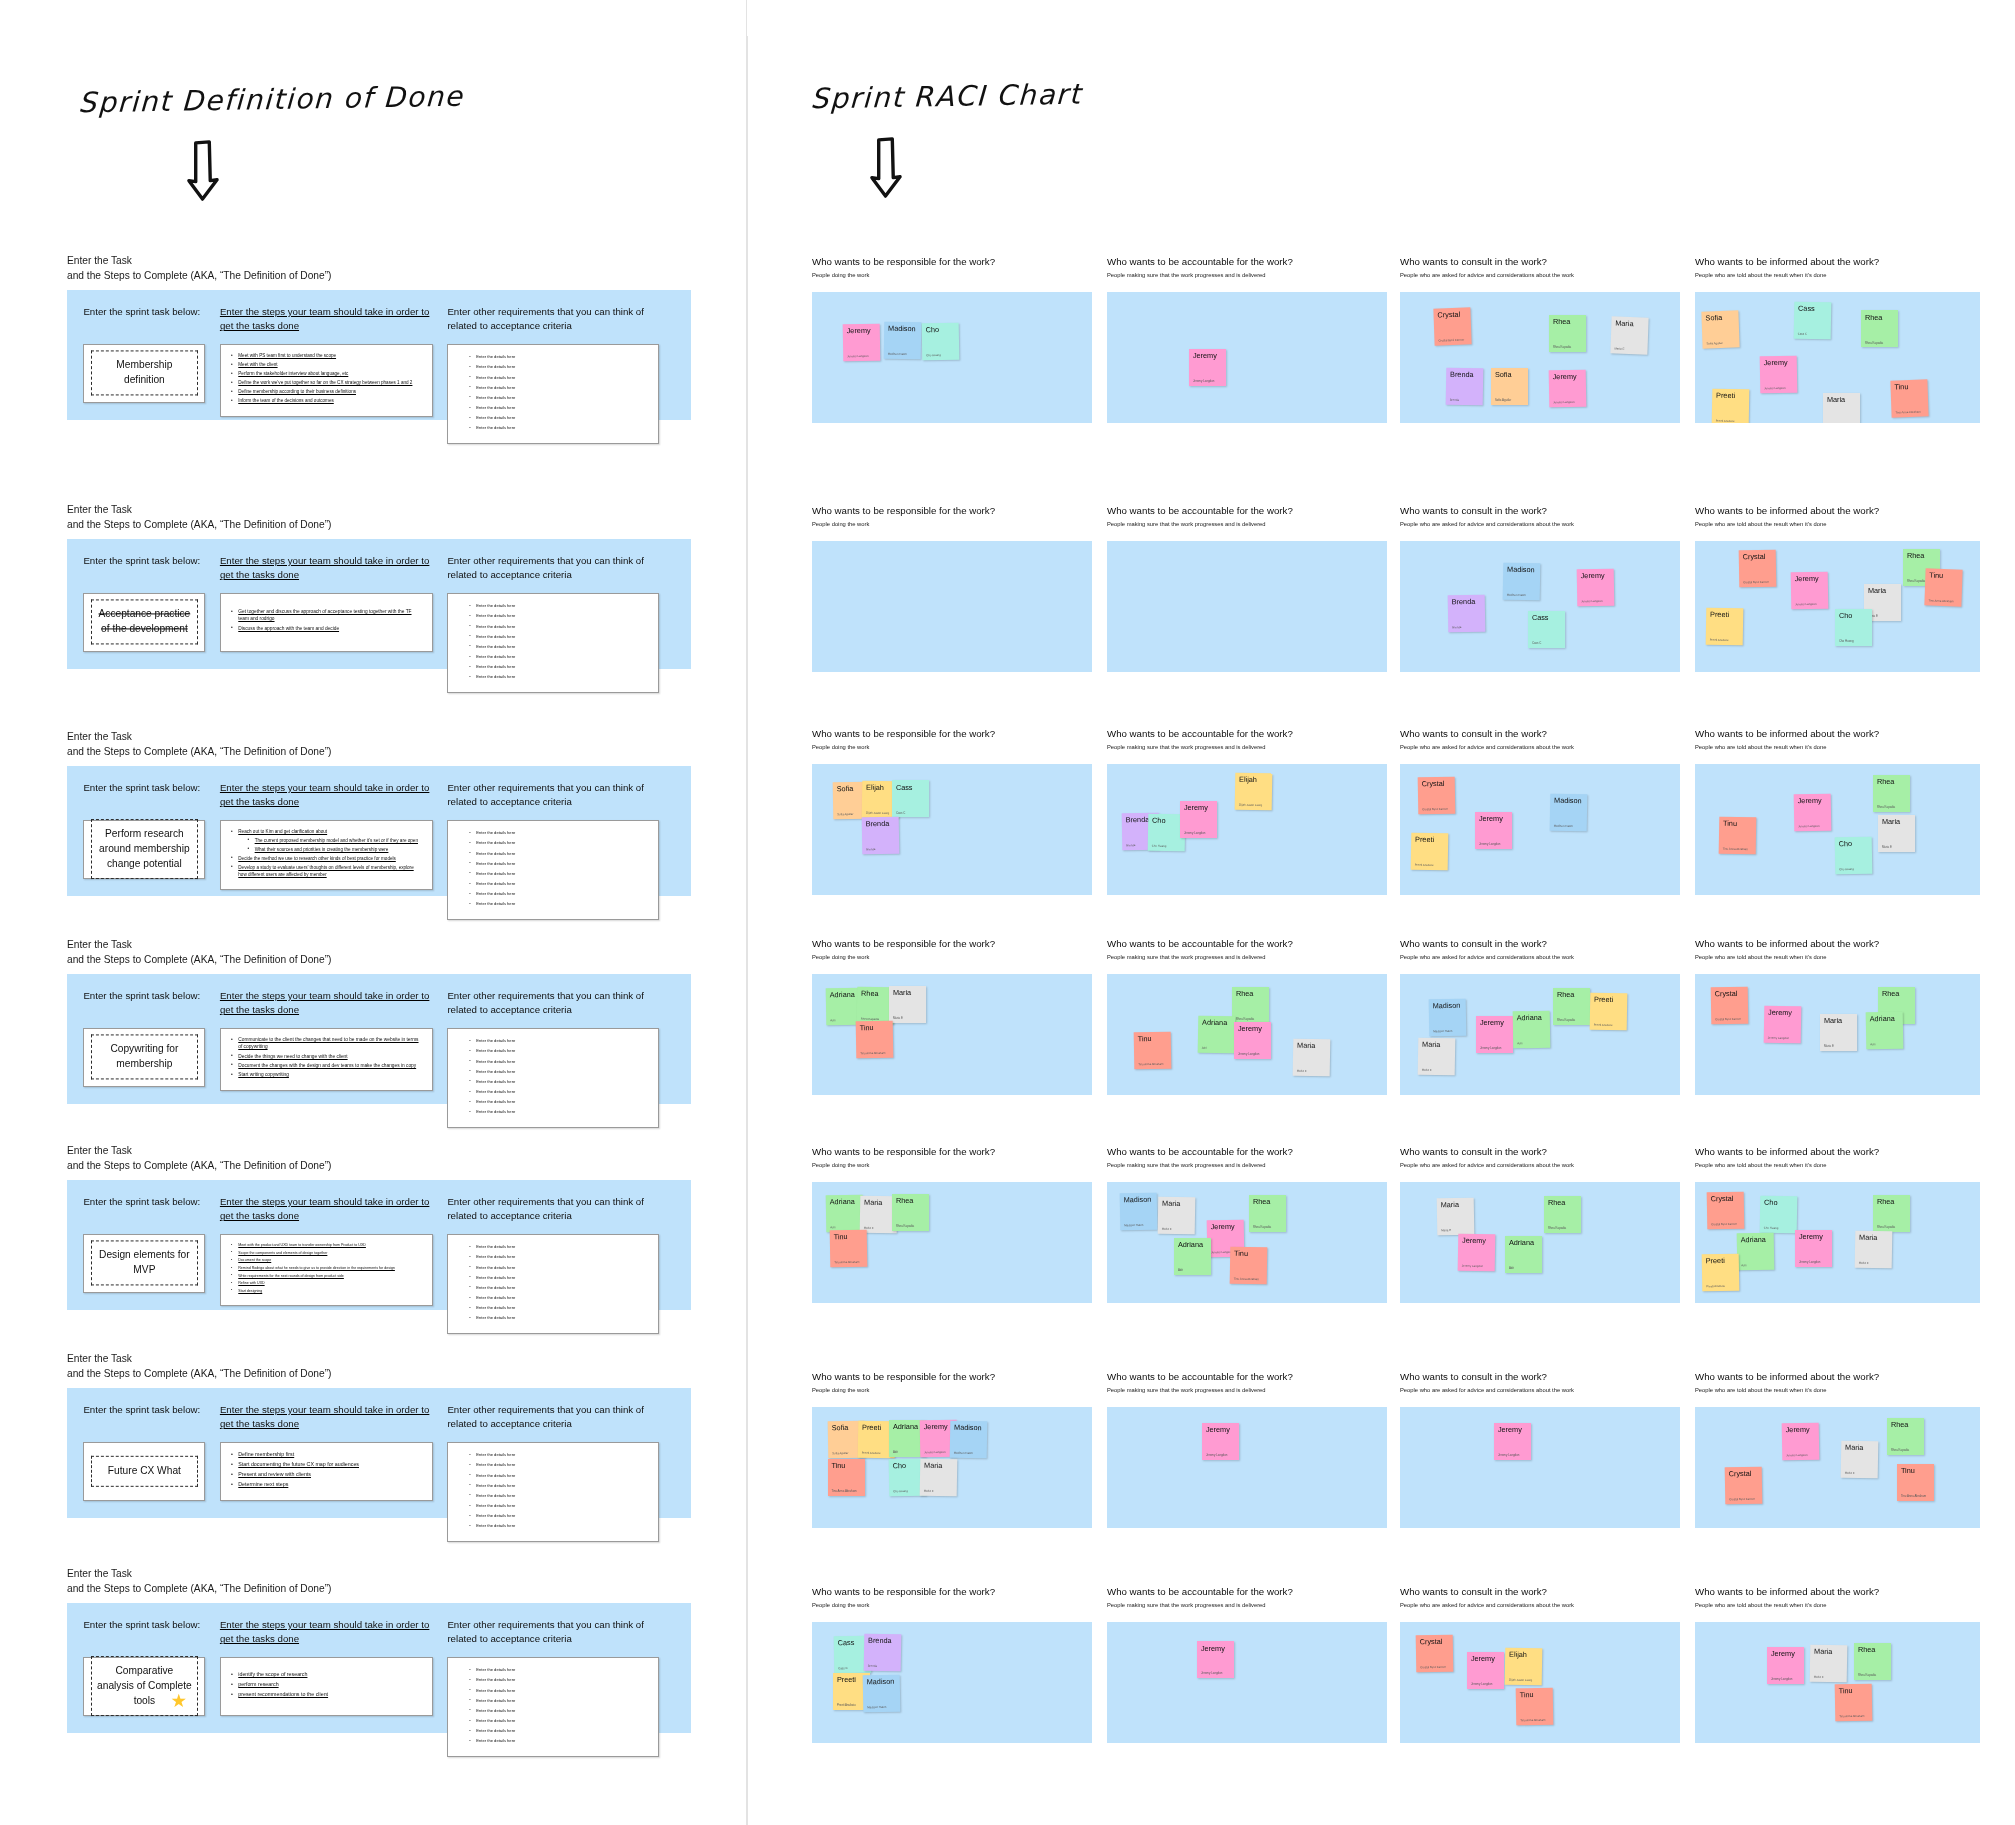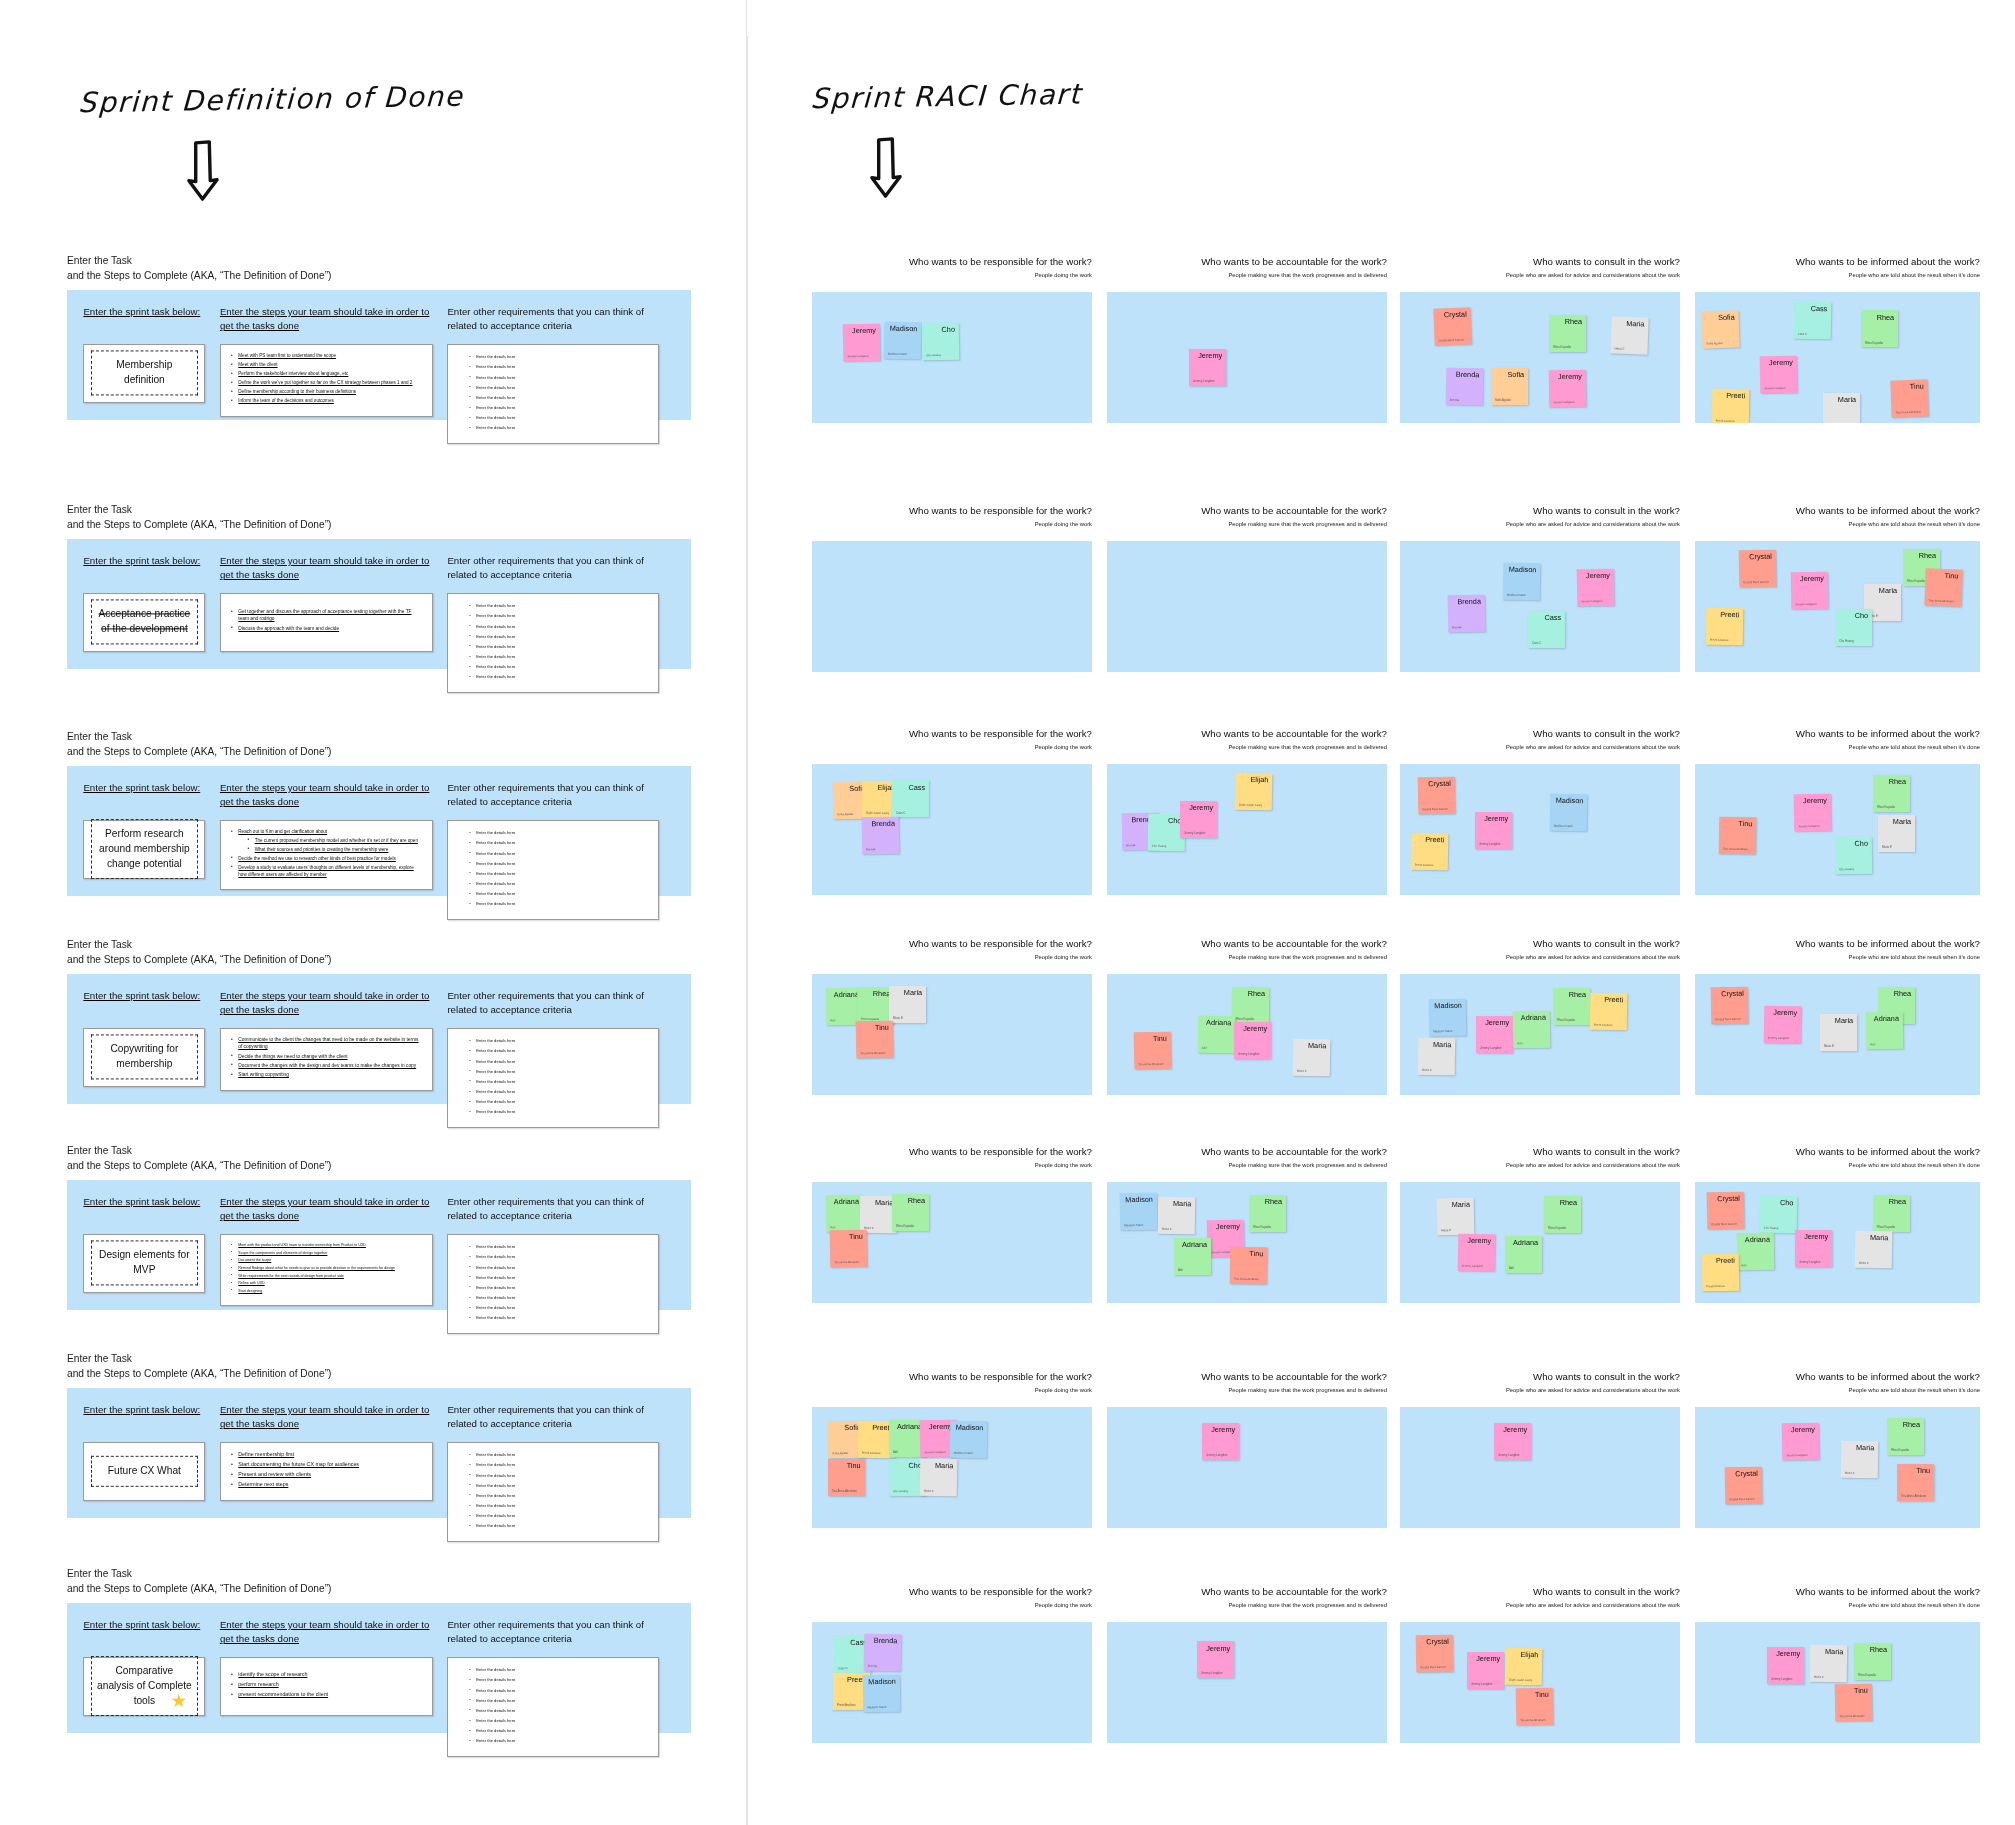--- a/index.html
+++ b/index.html
@@ -41,21 +41,21 @@
   
   .dod-block { position: absolute; left: 67px; width: 624px; }
   .dod-header { font-size: 10.2px; line-height: 1.45; color: #1a1a1a; margin-bottom: 6.8px; }
   .dod-panel {
     background: #bfe2fb;
     padding: 14.5px 16.4px 17.4px 16.4px;
     display: flex;
     gap: 14.5px;
   }
   .dod-col { display: flex; flex-direction: column; }
-  .dod-col.c1 { width: 122px; text-decoration: underline; }
+  .dod-col.c1 { width: 122px; }
   .dod-col.c2 { width: 213px; text-decoration: underline; }
   .dod-col.c3 { width: 212px; }
   .dod-col-title {
     font-size: 9.7px; line-height: 1.5; color: #101010;
     margin-bottom: 8.7px; min-height: 30px;
   }
   .dod-box {
     background: #fff;
     border: 1px solid #9a9a9a;
     box-shadow: 1px 1px 1.5px rgba(0,0,0,.16);
@@ -87,21 +87,21 @@
     margin-bottom: 2.4px;
     color: #111;
   }
   ul.steps li::before {
     content: "•"; position: absolute; left: 1.5px; top: -0.5px;
   }
   ul.steps ul { list-style: none; margin: 1.9px 0 1.9px 0; padding-left: 7.7px; }
   .steps-wrap { display:flex; align-items:center; height:100%; }
   .steps-inner { width: 100%; }
   .placeholder-list li { color: #2c2c2c; }
-  .raci-cell { position: absolute; text-align: right; }
+  .raci-cell { position: absolute; }
   .raci-q { font-size: 9.7px; color: #0d0d0d; white-space: nowrap; }
   .raci-sub { font-size: 5.8px; color: #1a1a1a; margin-top: 4.8px; white-space: nowrap; }
   .raci-canvas {
     position: absolute;
     background: #bfe2fb;
     overflow: hidden;
   }
   .note {
     position: absolute;
     width: 37px; height: 37px;

